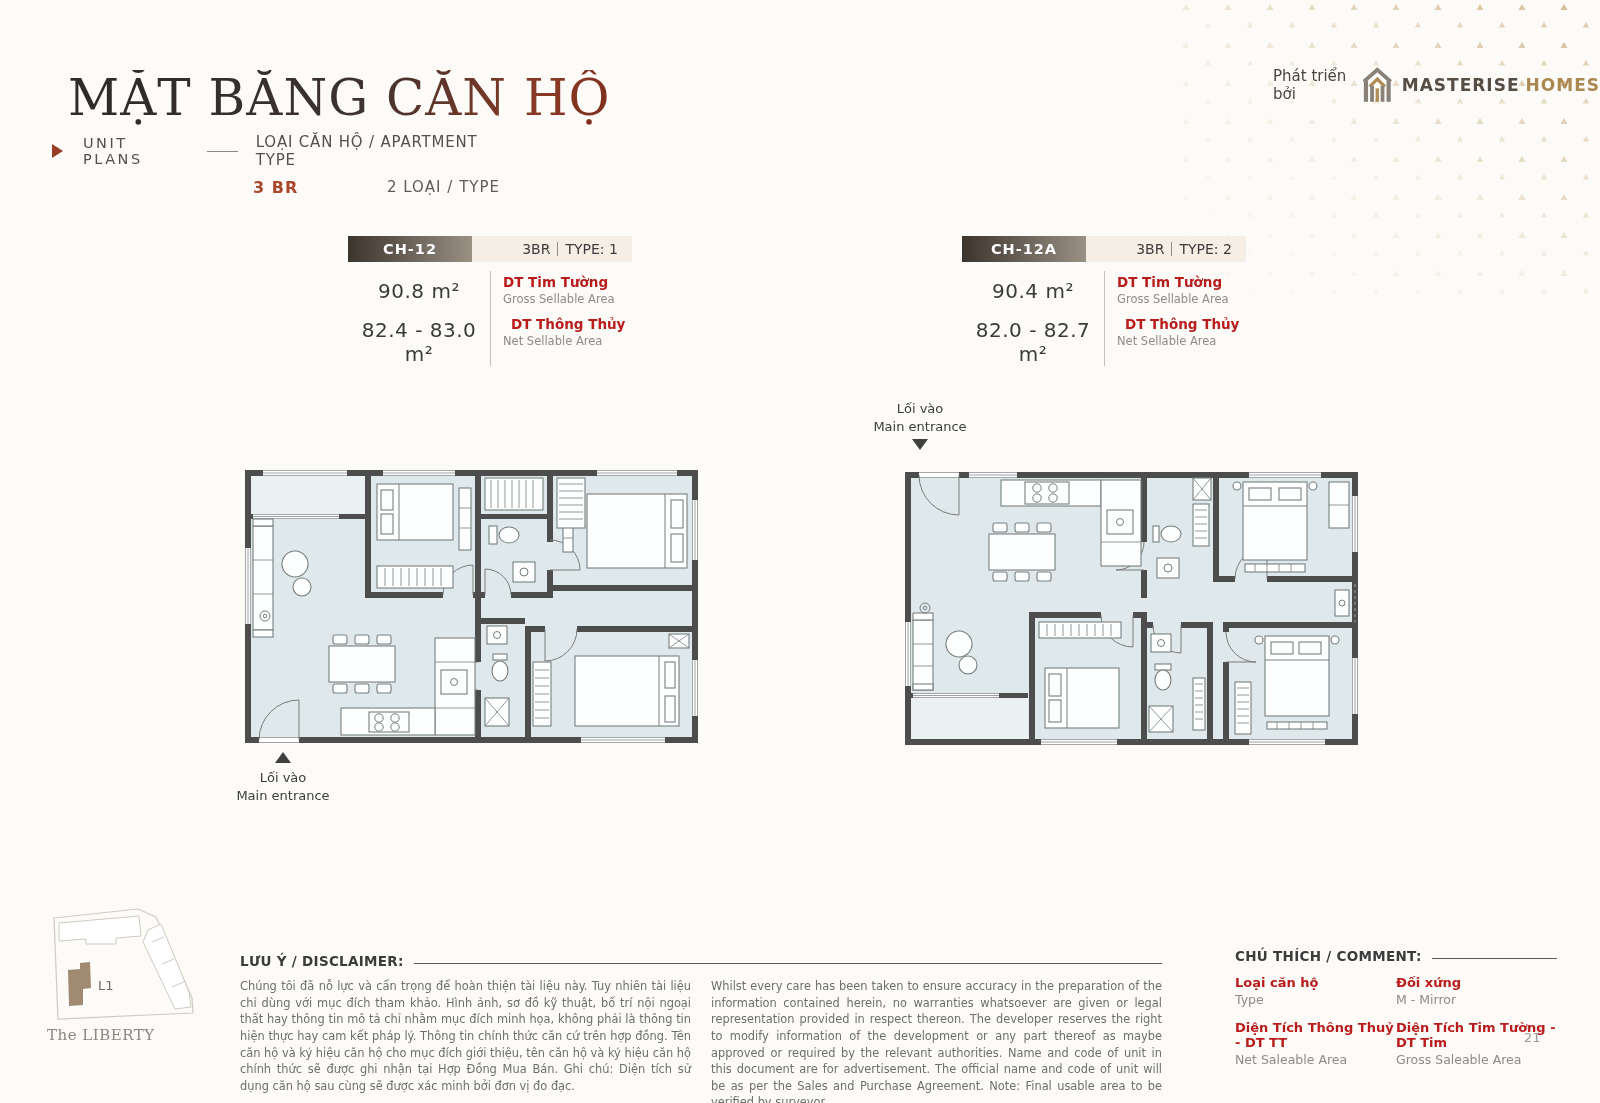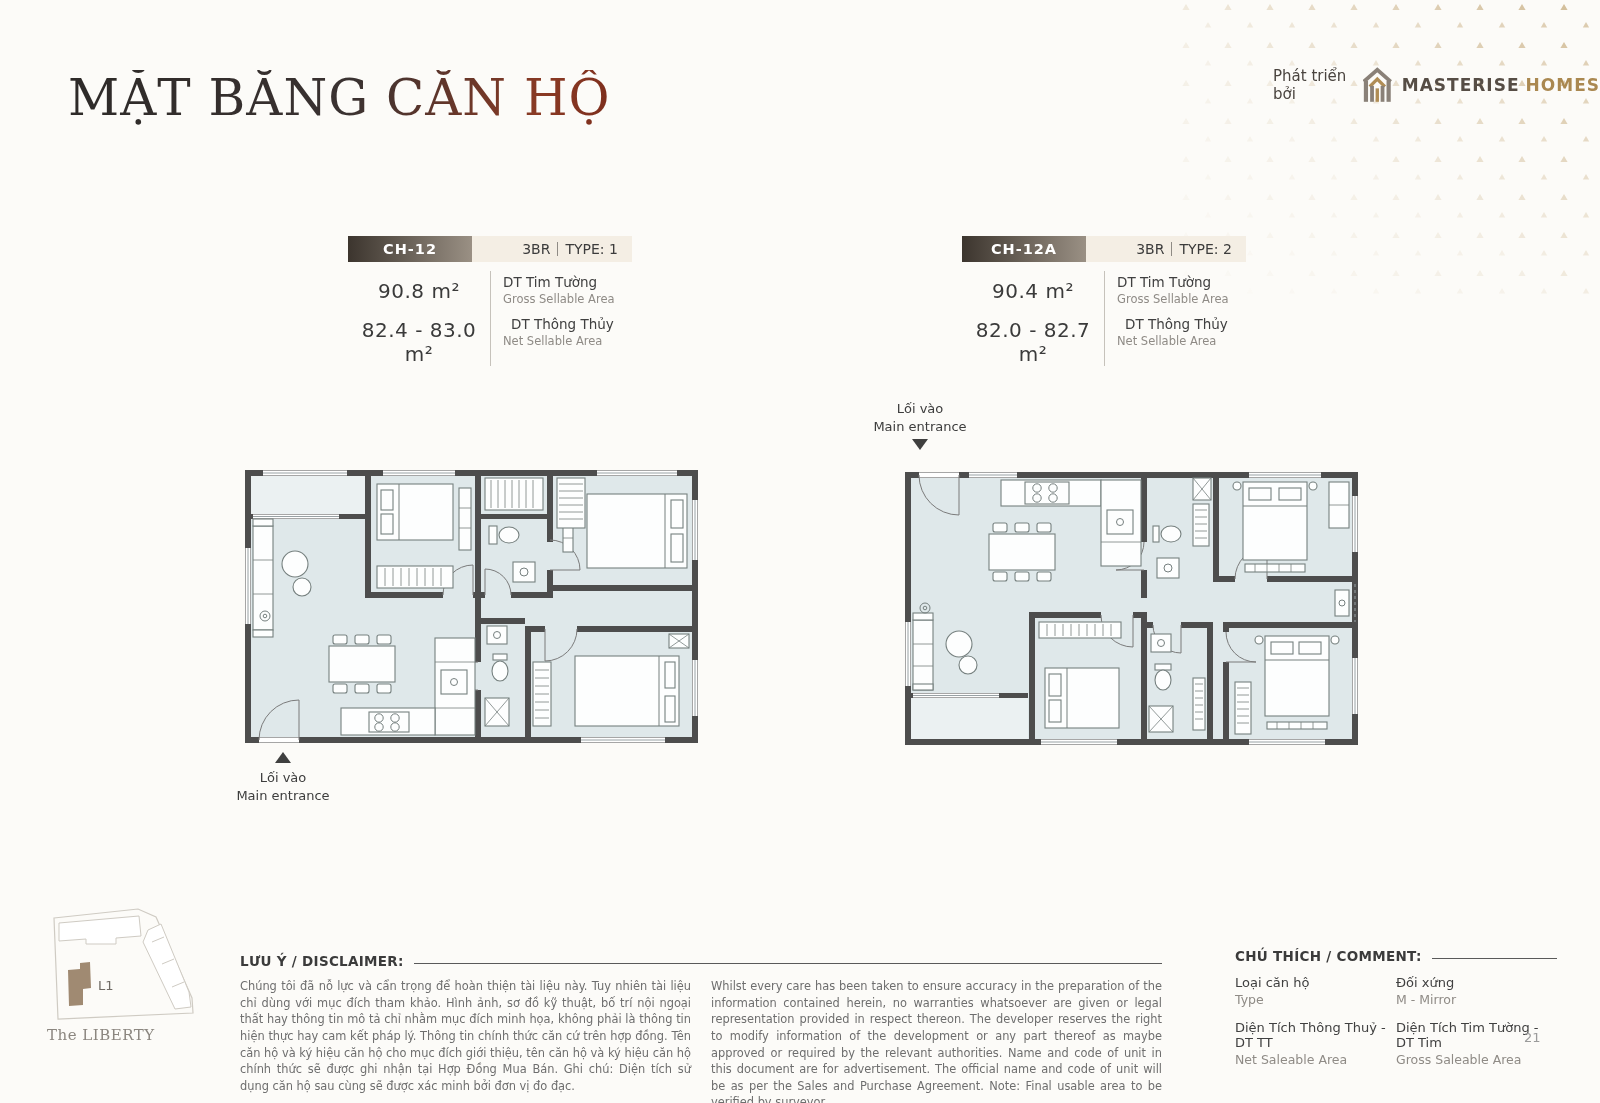--- a/index.html
+++ b/index.html
@@ -32,21 +32,21 @@
   .unit-code{width:142px;background:linear-gradient(90deg,#3c352e,#9a9084);color:#fff;
              font-size:14.5px;font-weight:bold;letter-spacing:1px;display:flex;align-items:center;justify-content:center;}
   .unit-chip{width:142px;background:#f4eee4;display:flex;align-items:center;justify-content:center;
              font-size:14px;color:#3c3c3c;gap:7px;padding-left:36px;}
   .chipdiv{width:1px;height:14px;background:#8f8b85;}
   .unit-body{display:flex;margin-top:9px;}
   .unit-nums{width:142px;text-align:center;}
   .unit-nums .n{font-size:20px;color:#3a3a3a;letter-spacing:0.5px;}
   .unit-nums .n1{margin-top:8px;} .unit-nums .n2{margin-top:15px;}
   .unit-labels{width:128px;border-left:1px solid #c6c2bb;padding-left:12px;}
-  .lv{font-size:13.5px;font-weight:normal;color:#404040;margin-top:3px;}
+  .lv{font-size:13.5px;font-weight:bold;color:#b91c1c;margin-top:3px;}
   .le{font-size:11.5px;color:#8f8b86;margin-top:2px;}
   .lv.second{margin-top:10px;margin-left:8px;}
   
   .plan-svg{position:absolute;}
   .entrance{position:absolute;width:120px;text-align:center;font-size:13px;color:#3d3d3d;line-height:1.35;}
   .tri-up{width:0;height:0;border-left:8px solid transparent;border-right:8px solid transparent;
           border-bottom:11px solid #3f3f3f;margin:0 auto 6px auto;}
   .tri-down{width:0;height:0;border-left:8px solid transparent;border-right:8px solid transparent;
             border-top:11px solid #3f3f3f;margin:4px auto 0 auto;}
   
@@ -92,20 +92,32 @@
       </linearGradient>
       <mask id="fadem">
           <rect width="420" height="300" fill="url(#fadeg)"></rect>
         </mask>
     </defs>
     <rect width="420" height="300" fill="url(#dotp)" mask="url(#fadem)" opacity="0.85"></rect>
   </svg>
 
   <h1 class="title">MẶT BẰNG CĂN HỘ</h1>
 
+  <div class="subtitle">
+    <div class="row">
+      <span class="tri-right"></span>
+      <span class="unitplans">UNIT PLANS</span>
+      <span class="subdash"></span>
+      <span class="apttype">LOẠI CĂN HỘ / APARTMENT TYPE</span>
+    </div>
+    <div class="row2">
+      <span class="br-count">3 BR</span>
+      <span class="type-count">2 LOẠI / TYPE</span>
+    </div>
+  </div>
 
   <div class="dev">
     <span class="dev-prefix">Phát triển bởi</span>
     <svg width="36" height="42" viewBox="0 0 34 40">
       <path d="M1 16 L17 2 L33 16" fill="none" stroke="#8a8178" stroke-width="4.5"></path>
       <path d="M8 22 L17 13 L26 22" fill="none" stroke="#b08d55" stroke-width="4"></path>
       <rect x="1" y="15" width="5" height="25" fill="#8a8178"></rect>
       <rect x="28" y="15" width="5" height="25" fill="#8a8178"></rect>
       <rect x="8.5" y="21" width="4.5" height="19" fill="#8a8178"></rect>
       <rect x="21" y="21" width="4.5" height="19" fill="#8a8178"></rect>

